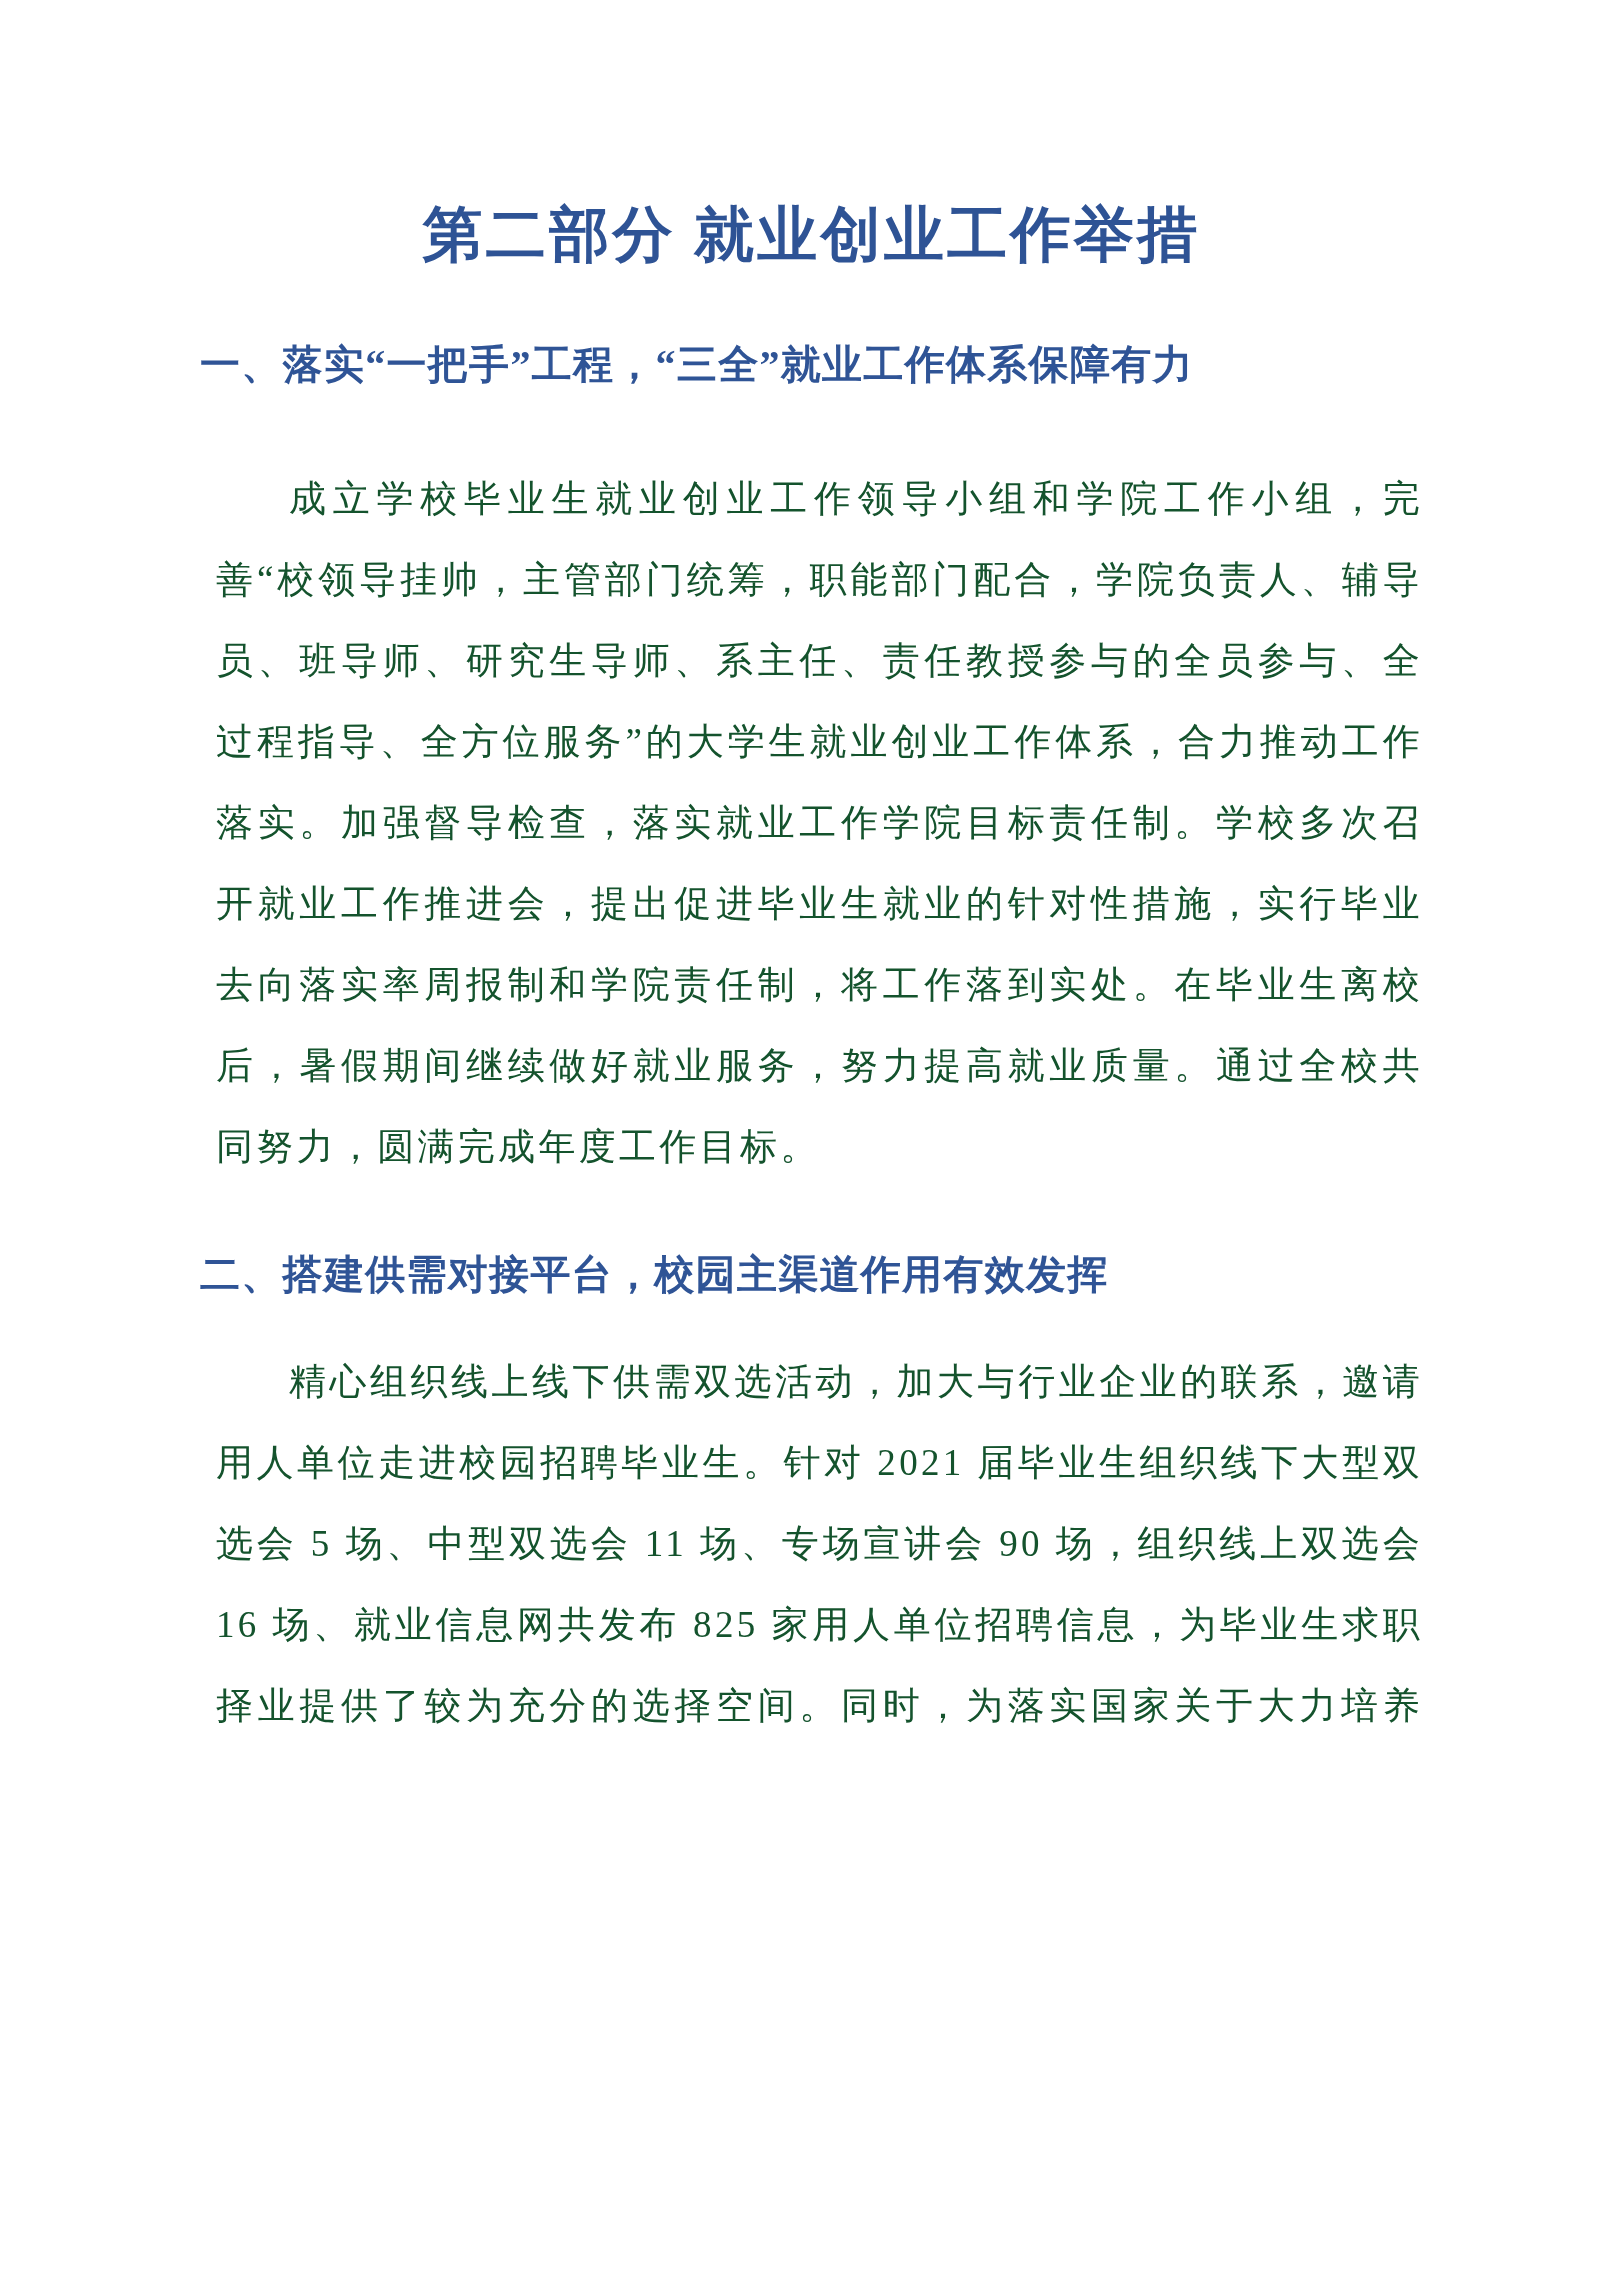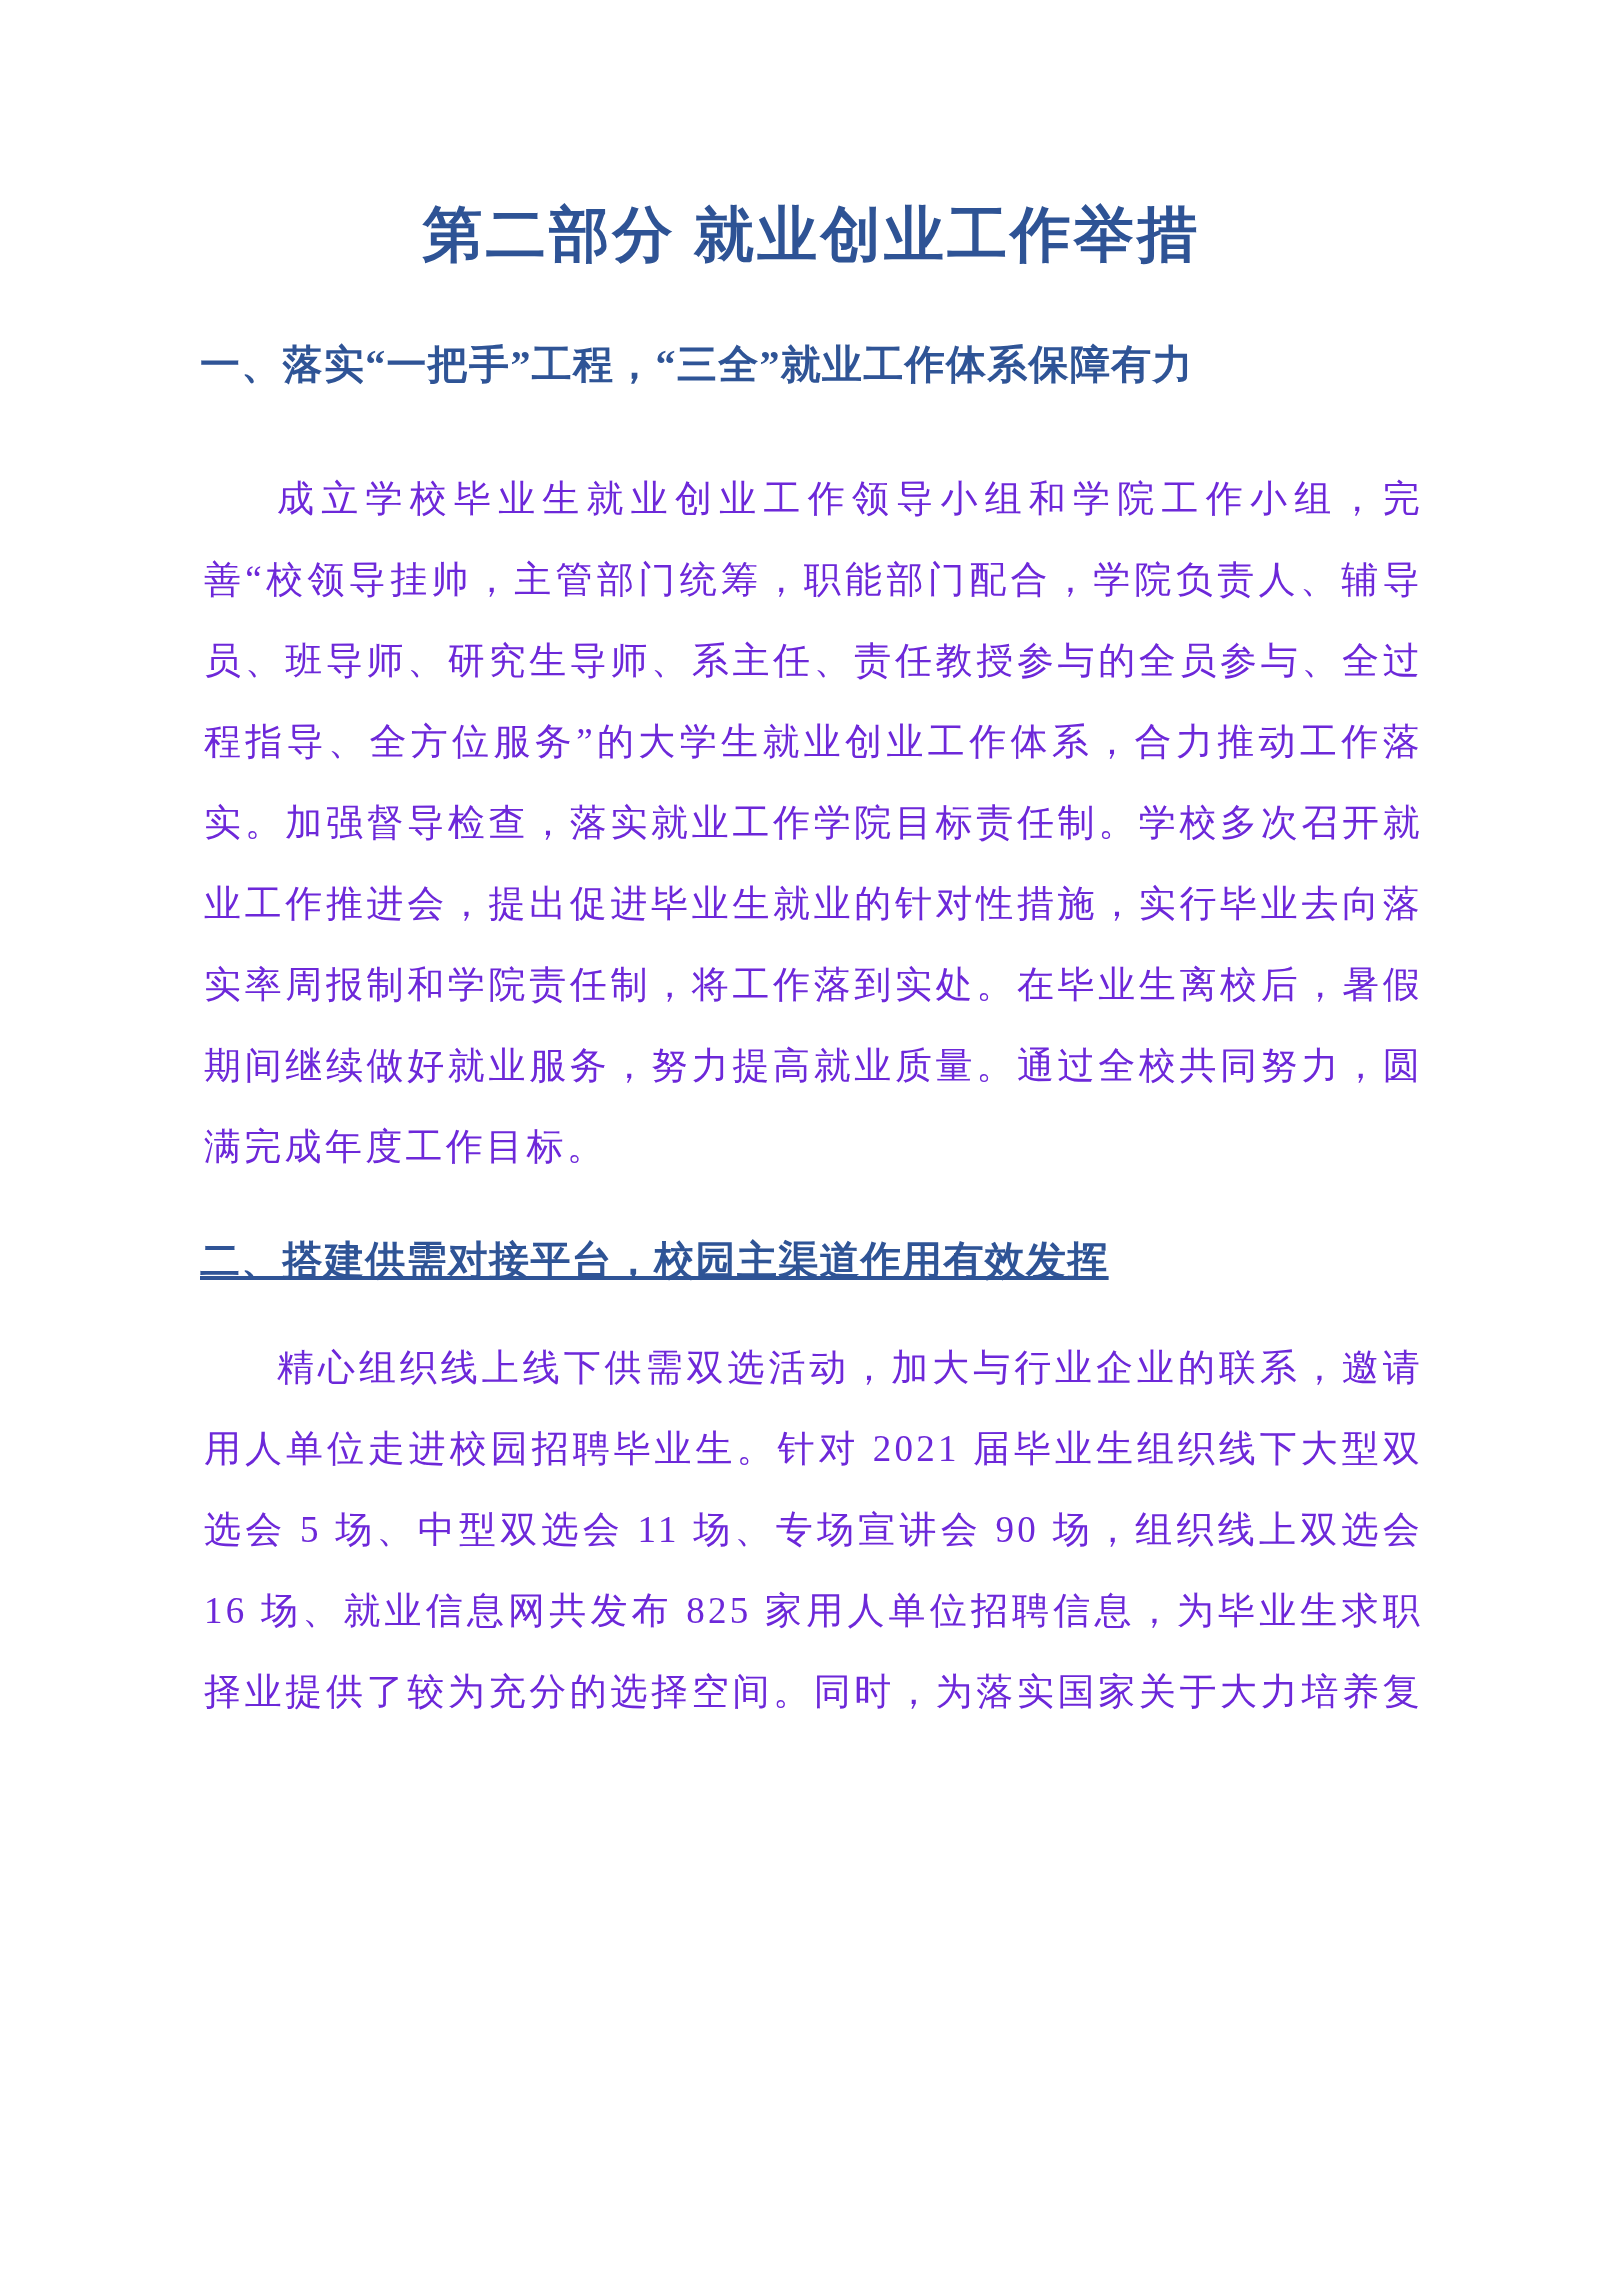--- a/index.html
+++ b/index.html
@@ -30,28 +30,27 @@
   .section-heading {
     margin-top: 63px;
     font-size: 40px;
     line-height: 1.4;
     font-weight: bold;
     color: #2F5496;
     letter-spacing: 1.3px;
     text-align: justify;
   }
   .section-heading.second {
-    margin-top: 46px;
-    text-decoration: underline;
+    margin-top: 60px;
   }
   .body-paragraph {
-    margin: 65px 0 0 4px;
+    margin: 65px 0 0 16px;
     font-size: 37px;
     line-height: 81px;
-    color: #6d28d9;
+    color: #14532d;
     text-align: justify;
     text-justify: inter-ideograph;
     text-indent: 73px;
     letter-spacing: 3.3px;
     font-weight: 300;
   }
   .body-paragraph.second {
     margin-top: 38px;
   }
   .page-number {

